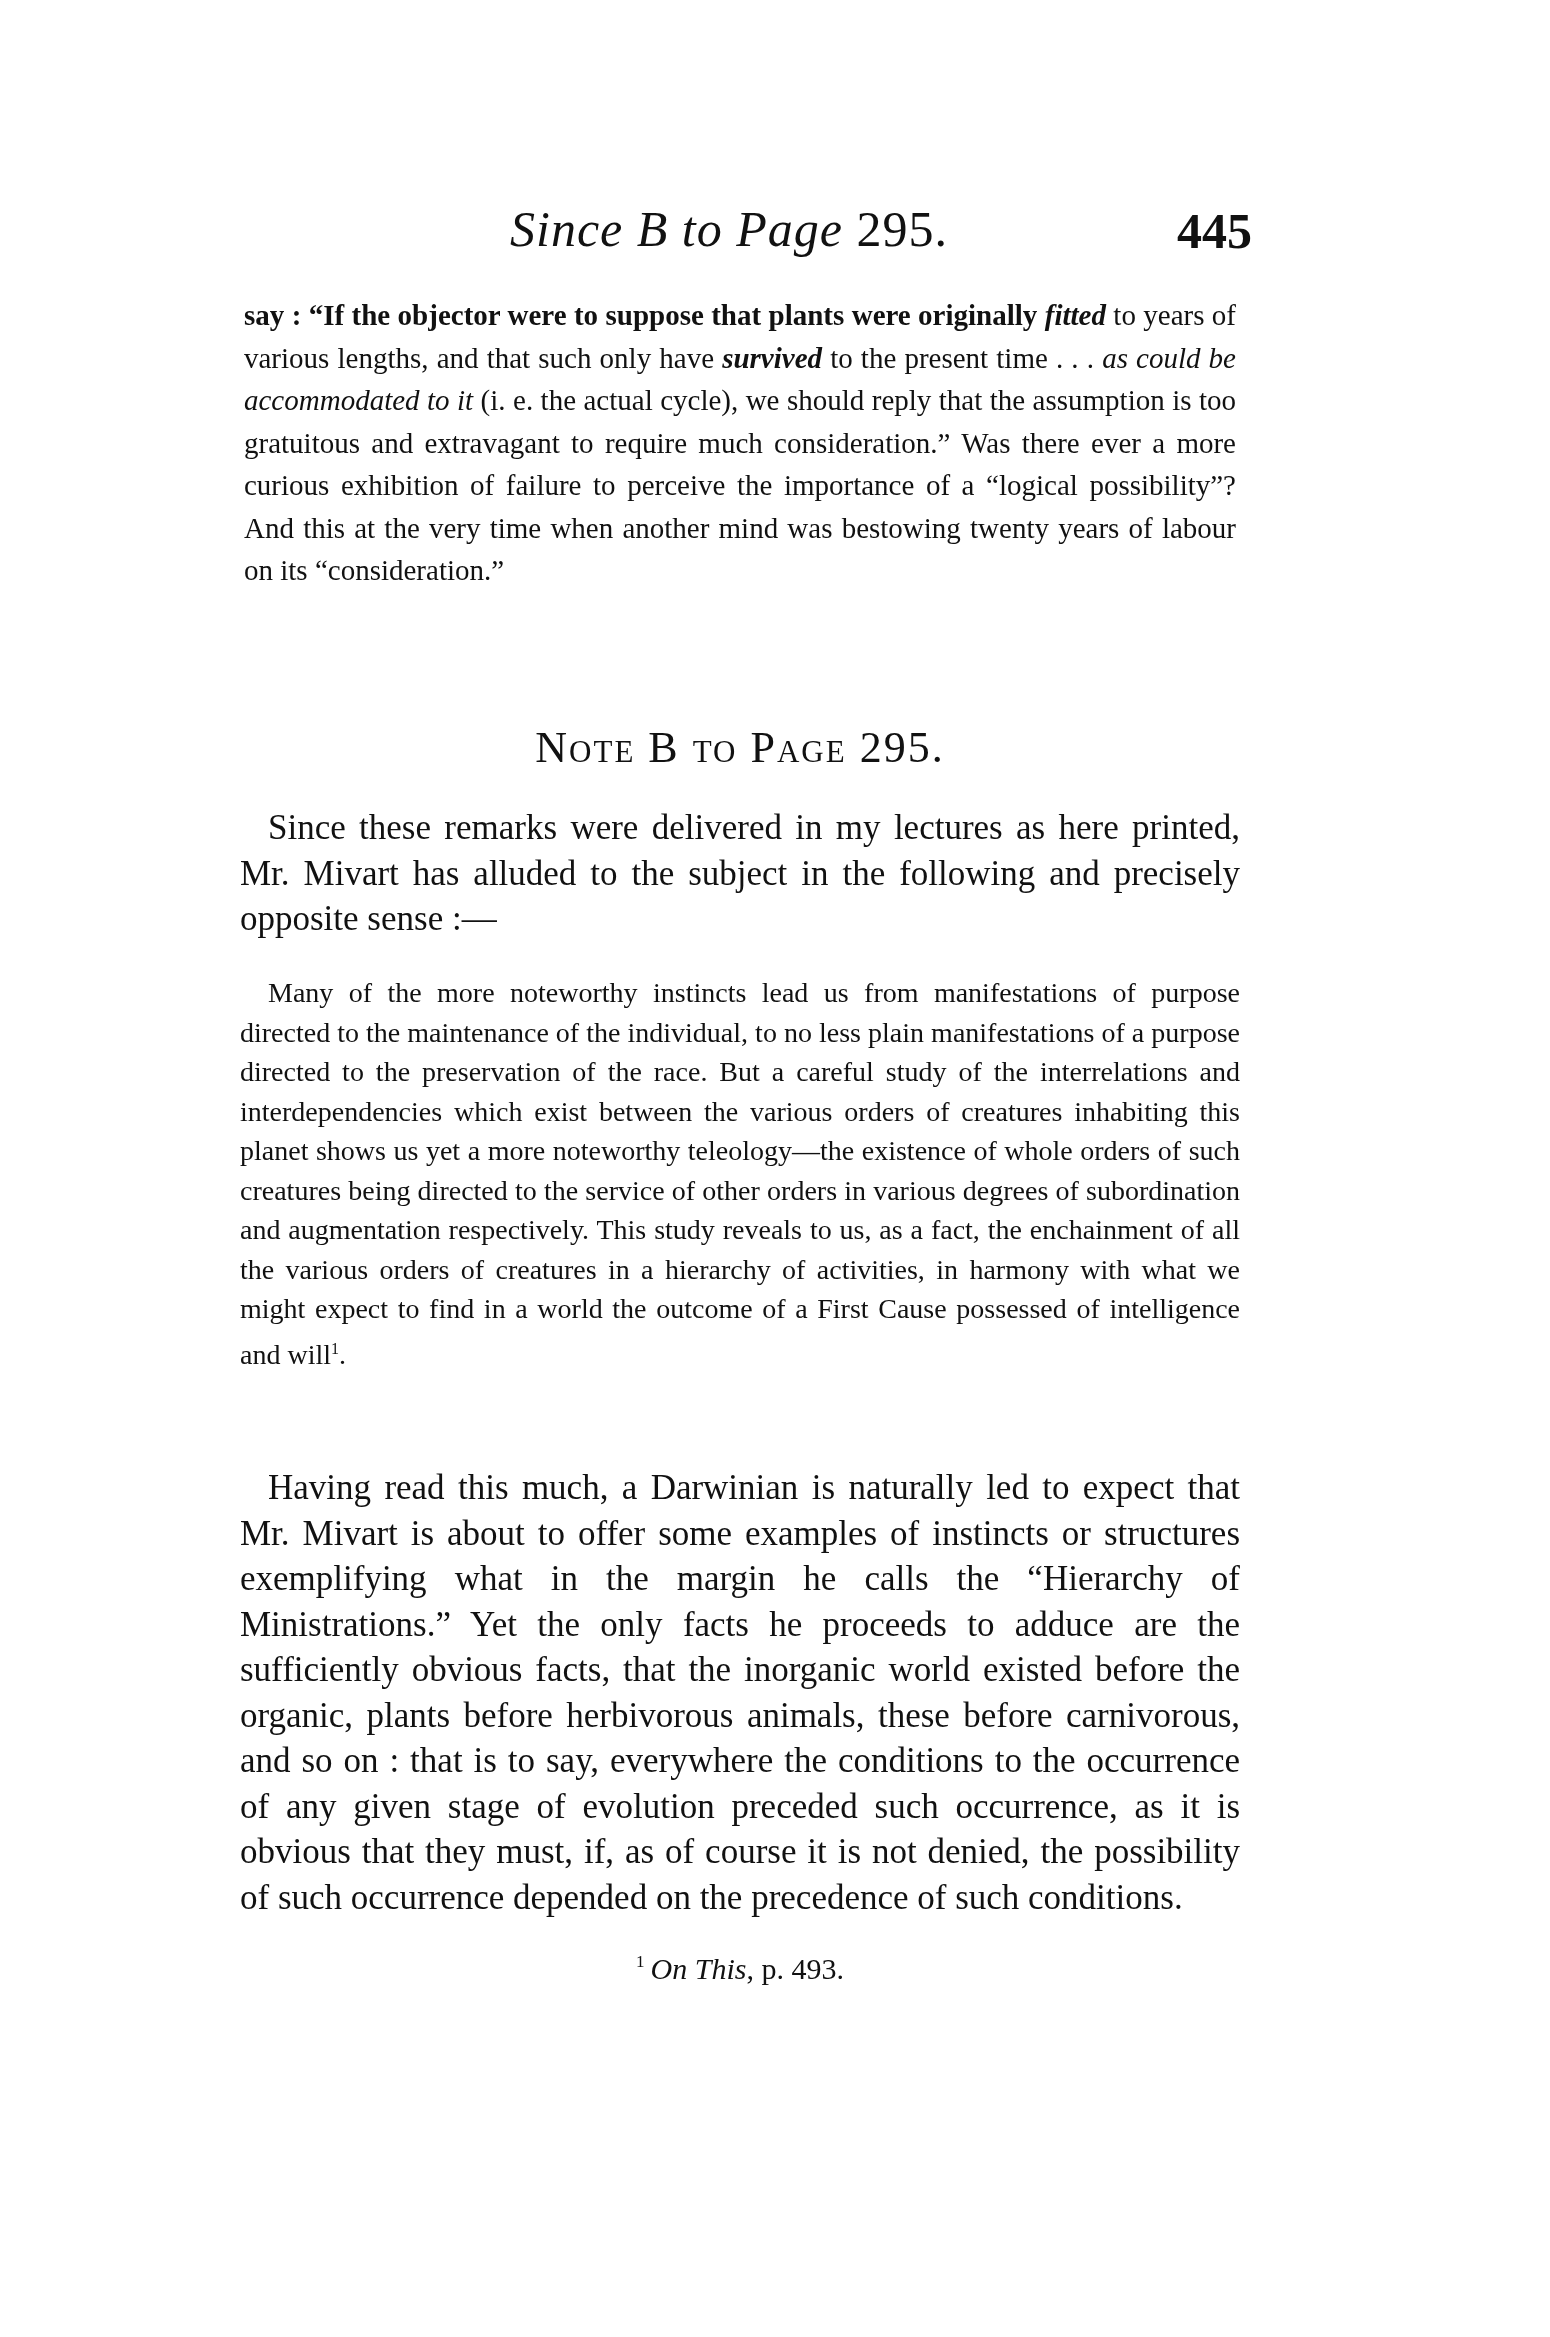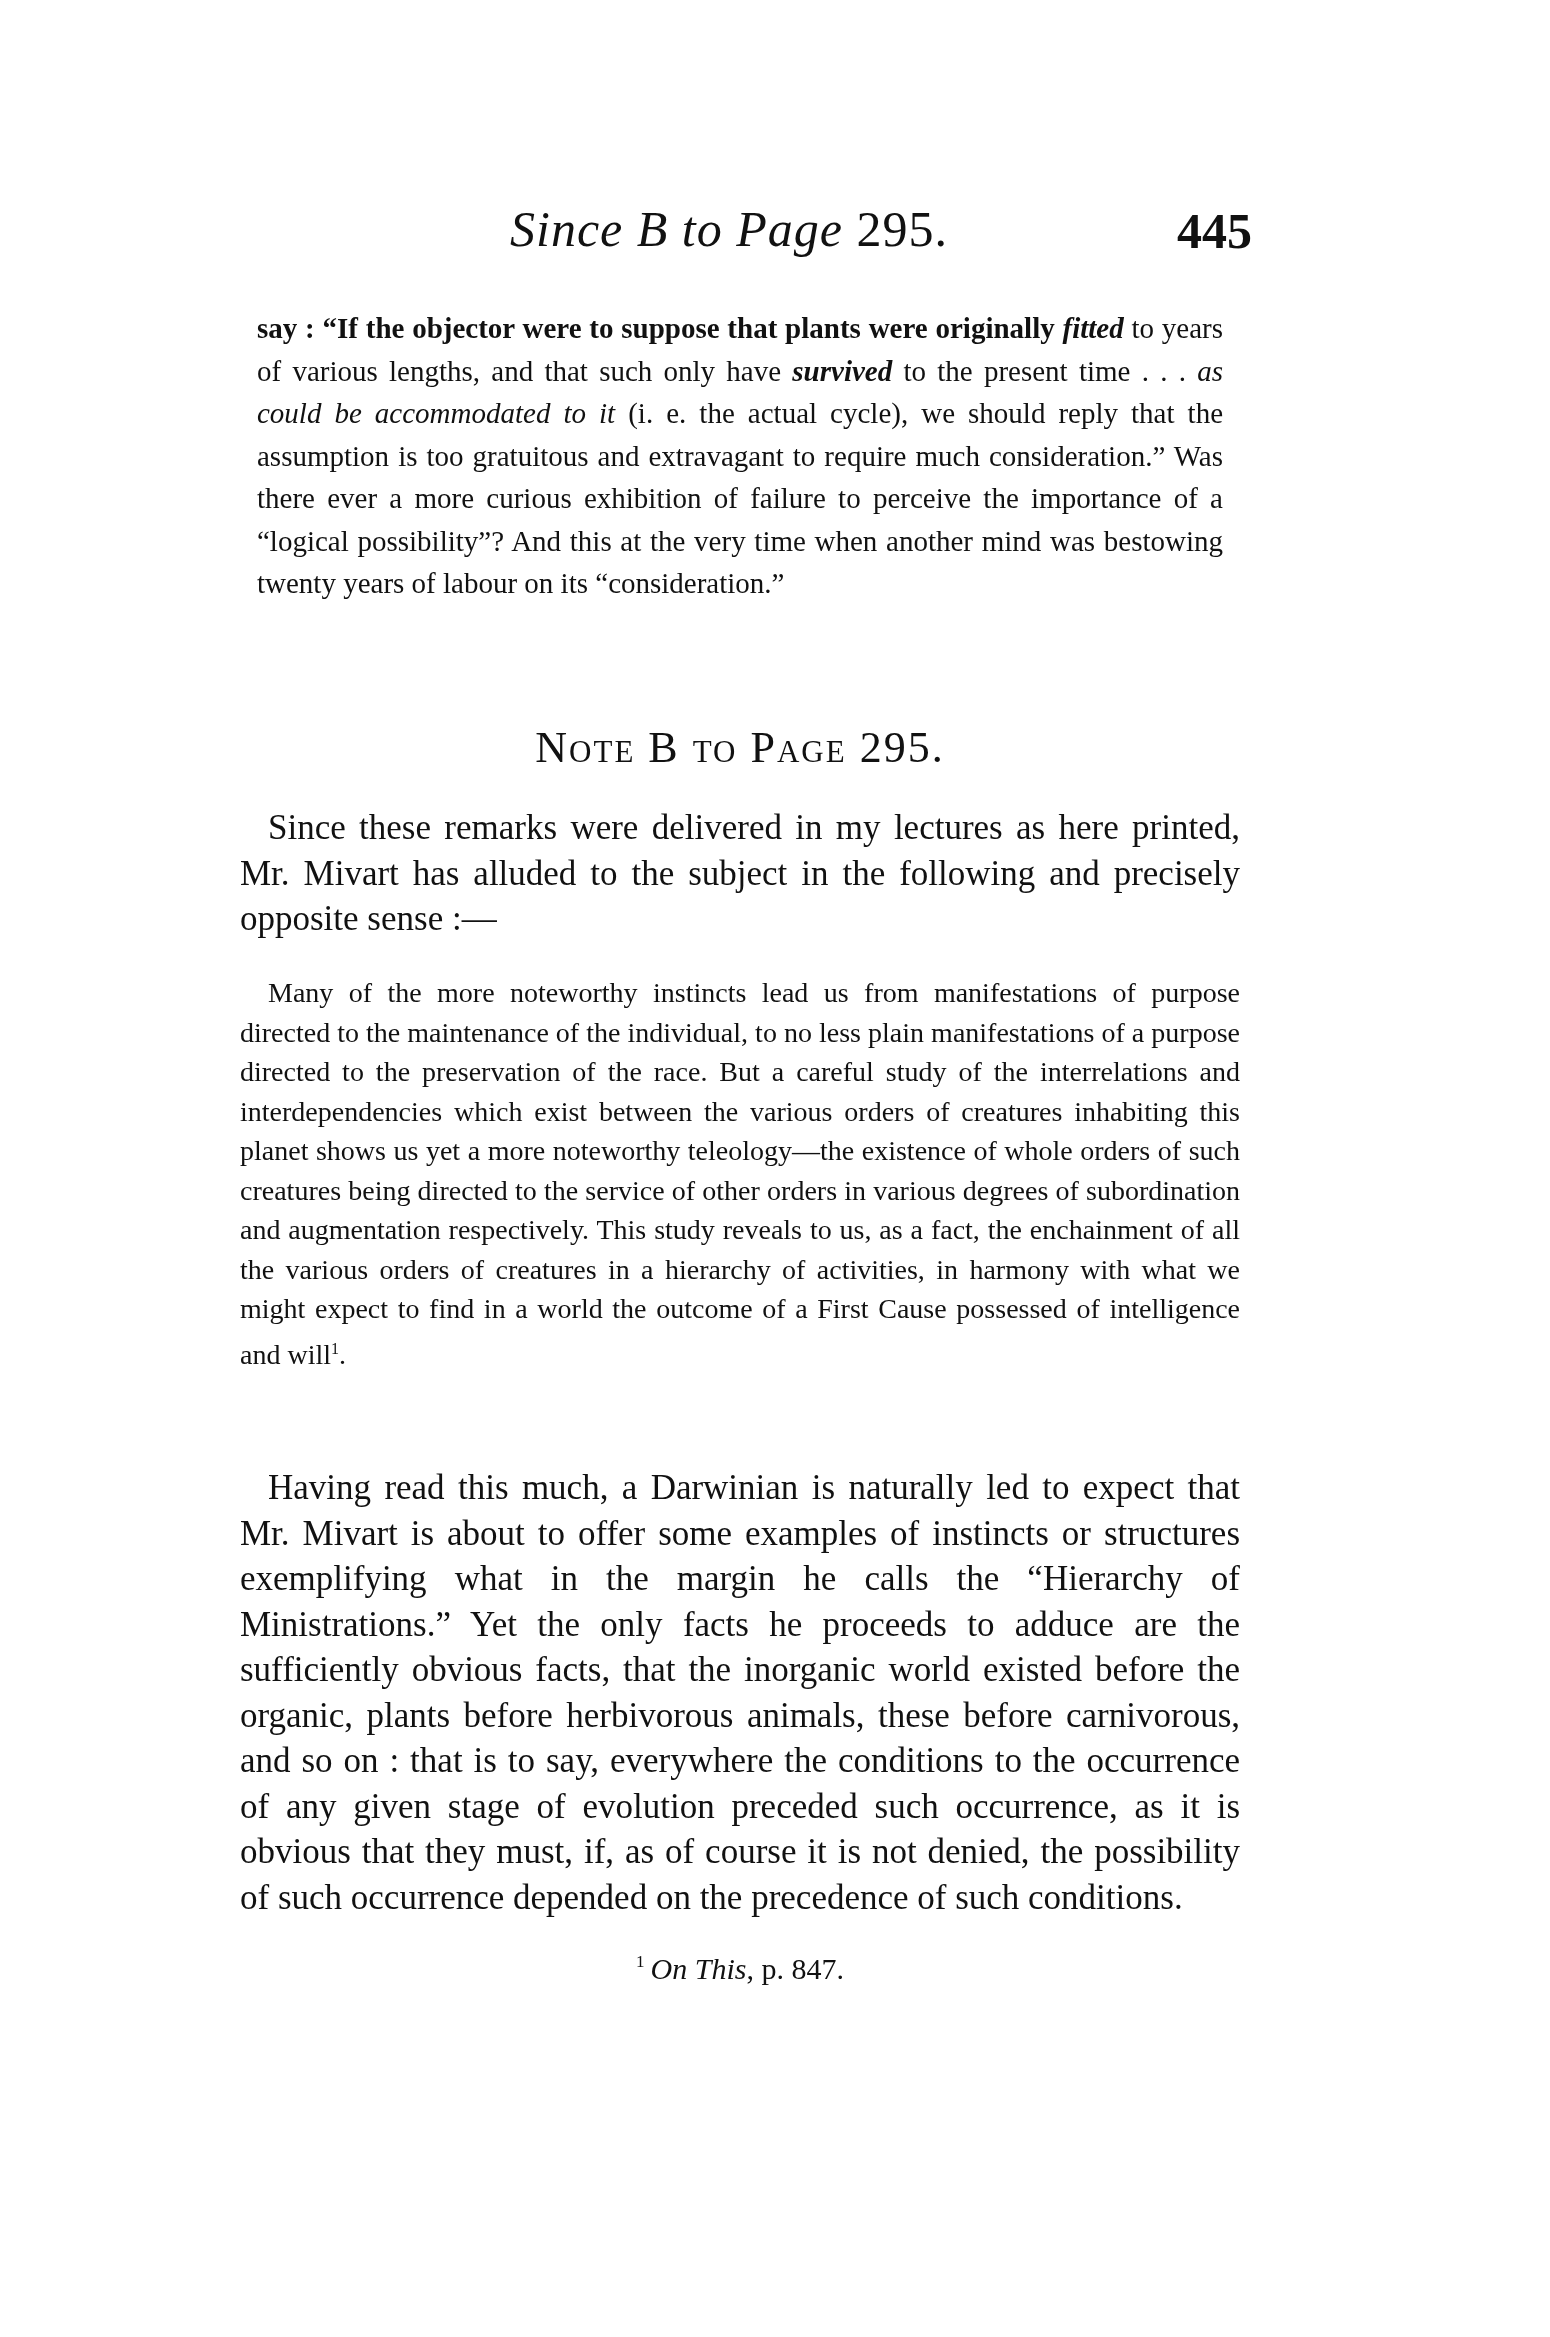--- a/index.html
+++ b/index.html
@@ -52,21 +52,21 @@
       width: 1000px;
       text-align: justify;
       text-align-last: left;
     }
     .continuation {
       top: 290px;
       font-size: 29px;
       line-height: 42.5px;
     }
     .continuation p {
-      margin: 17px;
+      margin: 4px;
     }
     .b { font-weight: bold; }
     .i { font-style: italic; }
     .section-heading {
       position: absolute;
       top: 722px;
       left: 0;
       width: 1000px;
       text-align: center;
       font-size: 44px;
@@ -128,16 +128,16 @@
 
   <div class="block quote">
     <p><span>Many of the more noteworthy instincts lead us from manifestations of purpose directed to the maintenance of the individual, to no less plain manifestations of a purpose directed to the preservation of the race. But a careful study of the interrelations and interdependencies which exist between the various orders of creatures inhabiting this planet shows us yet a more noteworthy teleology—the existence of whole orders of such creatures being directed to the service of other orders in various degrees of subordination and augmentation respectively. This study reveals to us, as a fact, the enchainment of all the various orders of creatures in a hierarchy of activities, in harmony with what we might expect to find in a world the outcome of a First Cause possessed of intelligence and will</span><sup style="font-size:16px;">1</sup><span>.</span></p>
   </div>
 
   <div class="block body2">
     <p>Having read this much, a Darwinian is naturally led to expect that Mr. Mivart is about to offer some examples of instincts or structures exemplifying what in the margin he calls the “Hierarchy of Ministrations.” Yet the only facts he proceeds to adduce are the sufficiently obvious facts, that the inorganic world existed before the organic, plants before herbivorous animals, these before carnivorous, and so on : that is to say, everywhere the conditions to the occurrence of any given stage of evolution preceded such occurrence, as it is obvious that they must, if, as of course it is not denied, the possibility of such occurrence depended on the precedence of such conditions.</p>
   </div>
 
   <div class="footnote">
-    <sup>1</sup><span class="i">On This</span><span>, p. 847.</span>
+    <sup>1</sup><span class="i">On This</span><span>, p. 493.</span>
   </div>
 
 </div>
 
 </body></html>

